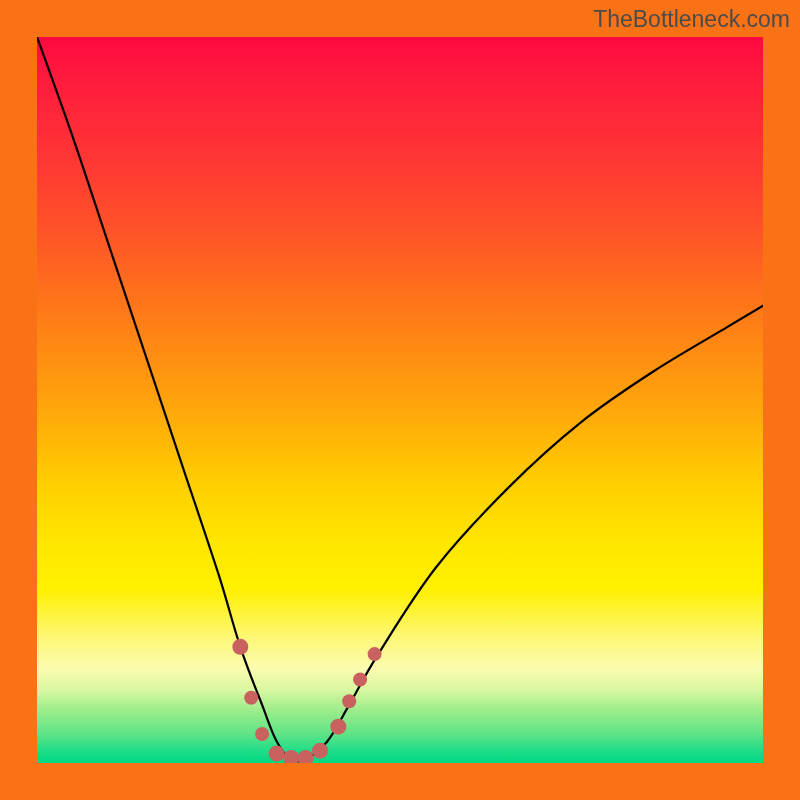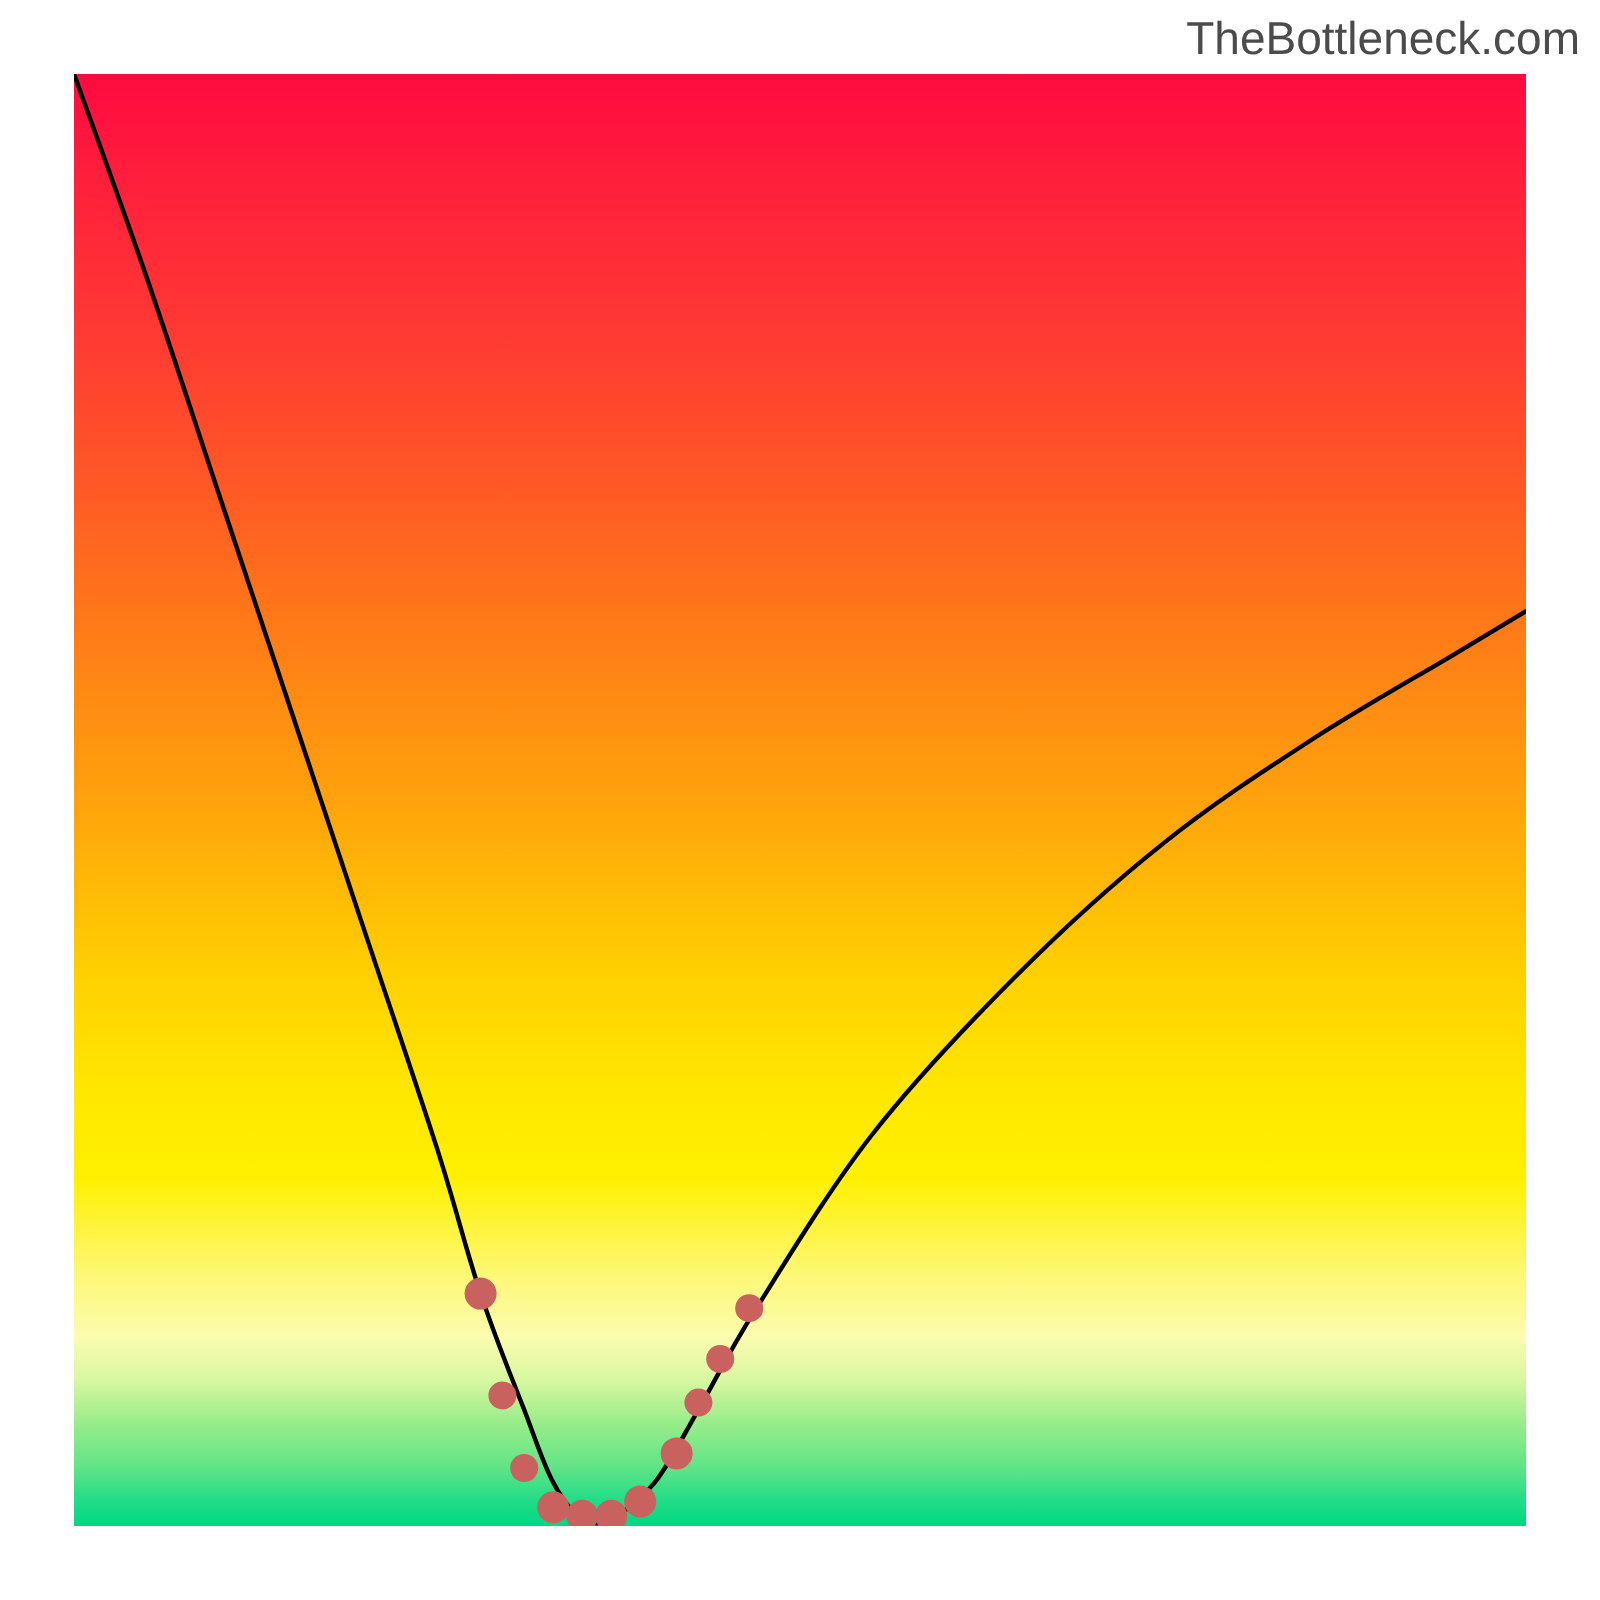--- a/index.html
+++ b/index.html
@@ -1,16 +1,16 @@
 <!DOCTYPE html>
 <html><head>
 <meta charset="utf-8">
 <style>
   html,body{margin:0;padding:0;width:800px;height:800px;background:#000;overflow:hidden;font-family:Arial,Helvetica,sans-serif}
-  .stage{position:absolute;left:0;top:0;width:800px;height:800px;background:#ffffff}
+  .stage{position:absolute;left:0;top:0;width:800px;height:800px;background:#f97316}
   .plot{position:absolute;left:37px;top:37px;width:726px;height:726px;
         background:linear-gradient(to bottom,
           #ff0a40 0%,
           #ff1e3c 7%,
           #ff3a33 18%,
           #ff5726 28%,
           #ff7a18 38%,
           #ffa20c 50%,
           #ffd000 62%,
           #ffe700 70%,

